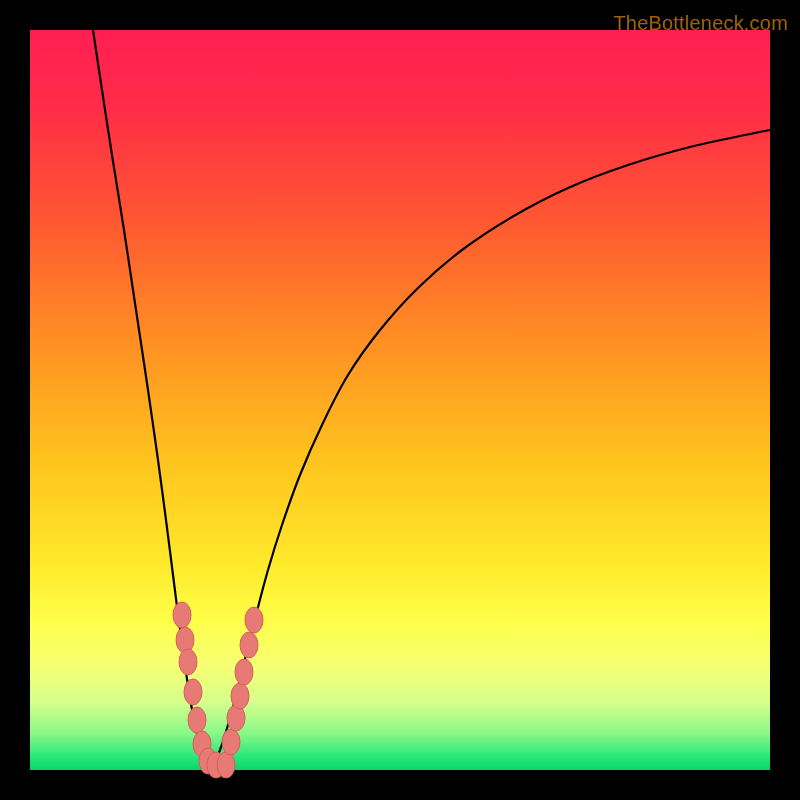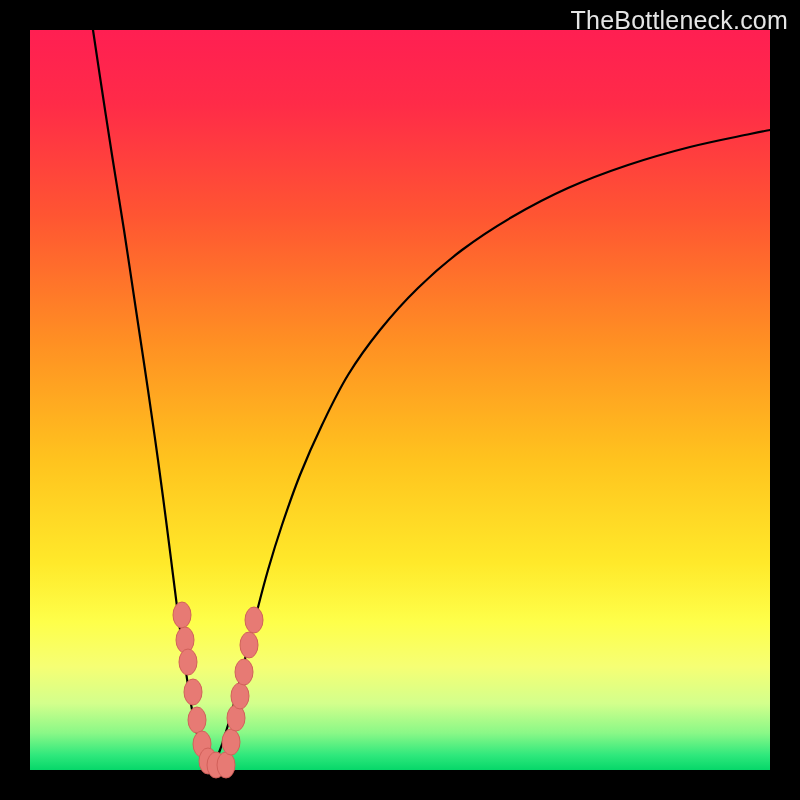--- a/index.html
+++ b/index.html
@@ -29,24 +29,24 @@
   }
   .gradient {
     position: absolute;
     left: 0;
     top: 0;
     width: 100%;
     height: 100%;
   }
   .watermark {
     position: absolute;
-    top: 6px;
+    top: 12px;
     right: 12px;
-    color: #e5e5e5;
-    font-size: 25px;
+    color: #a16207;
+    font-size: 20px;
     letter-spacing: 0.2px;
     font-weight: 400;
     user-select: none;
   }
   svg.curves {
     position: absolute;
     left: 0;
     top: 0;
     width: 100%;
     height: 100%;

